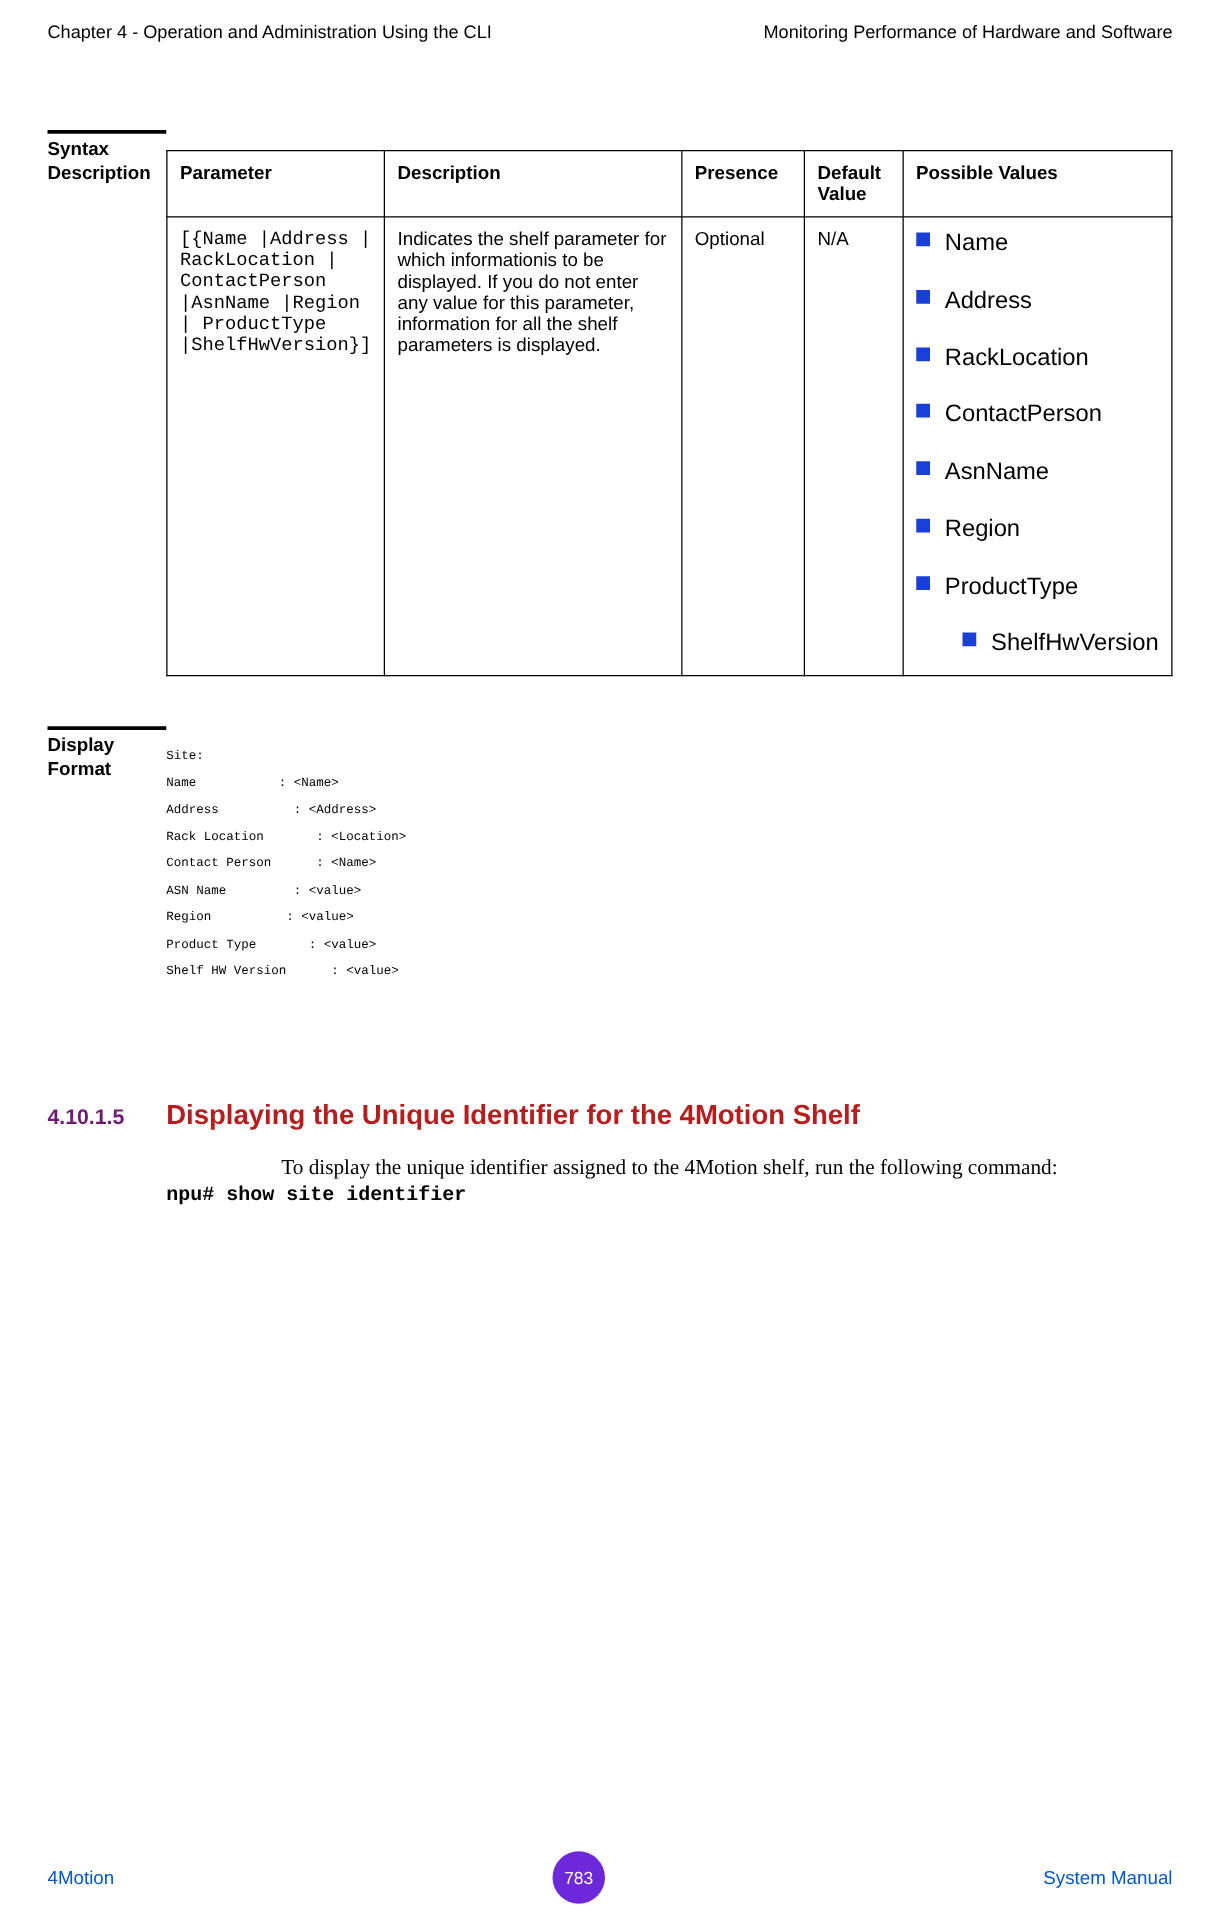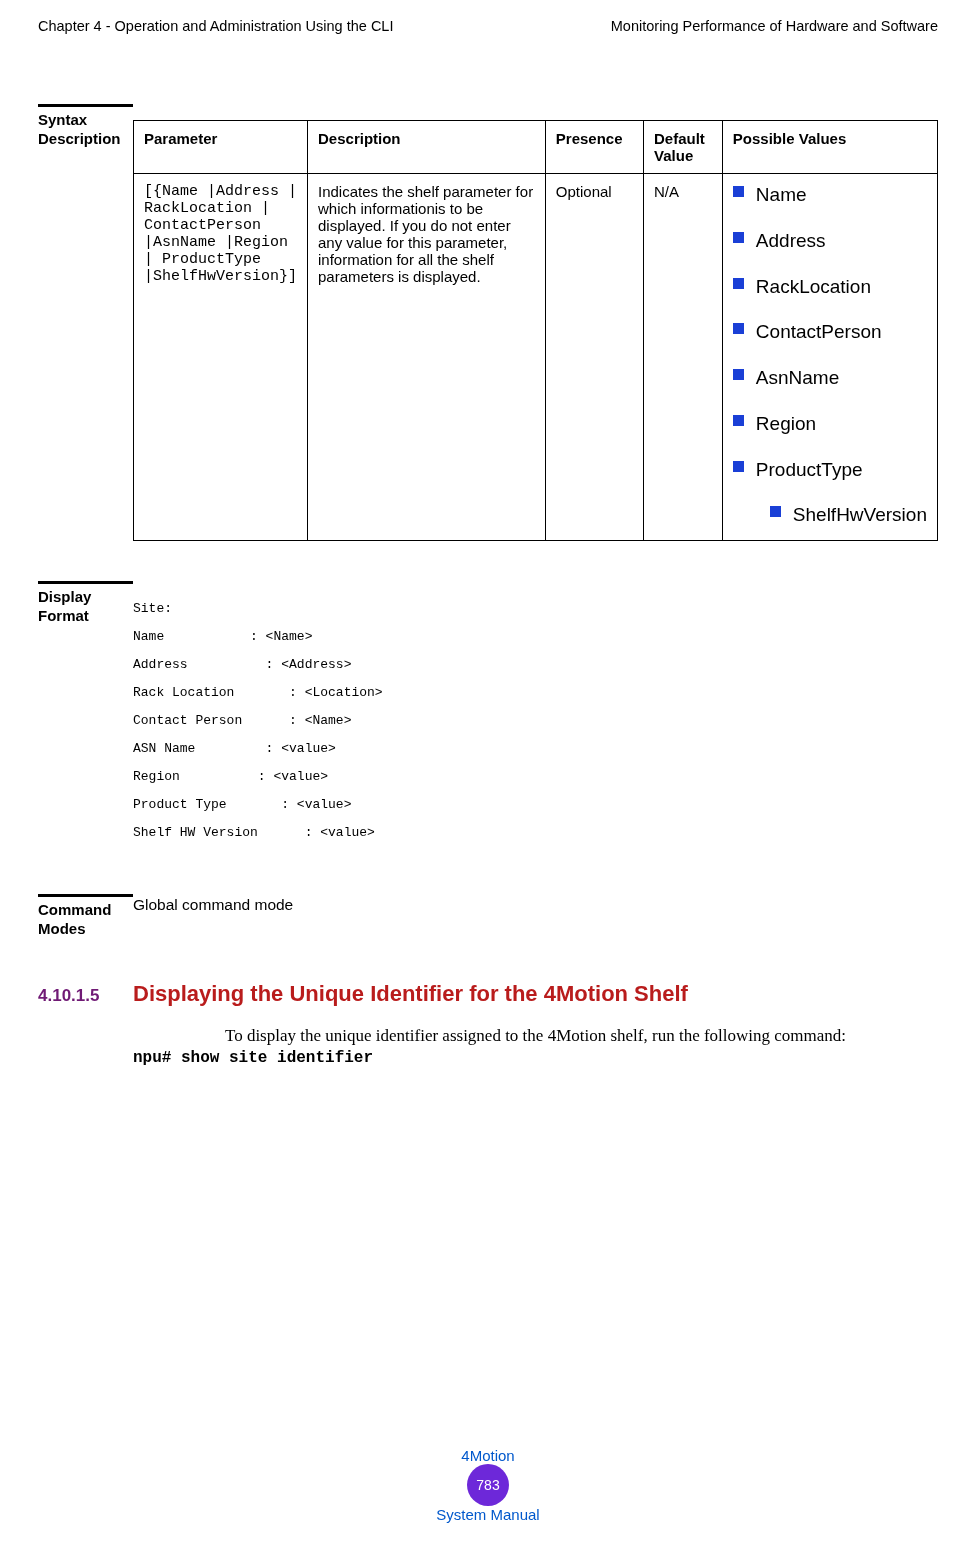--- a/index.html
+++ b/index.html
@@ -65,21 +65,21 @@
   .sq {
     display: inline-block;
     width: 11px; height: 11px;
     background: #1a3fd6;
     margin-right: 12px;
     margin-top: 3px;
     flex-shrink: 0;
   }
   .display-block {
     font-family: "Courier New", Courier, monospace;
-    font-size: 13px;
+    font-size: 10px;
     line-height: 2.15;
     white-space: pre;
   }
   .gap-1 { height: 40px; }
   .gap-2 { height: 48px; }
   .cmd-mode-body { font-size: 15.5px; padding-top: 2px; }
   .h-section {
     display: flex;
     align-items: baseline;
     margin-top: 42px;
@@ -110,21 +110,20 @@
     font-weight: bold;
   }
   .page-footer {
     position: absolute;
     left: 0; right: 0; bottom: 22px;
     display: flex;
     align-items: center;
     justify-content: space-between;
     padding: 0 38px;
     font-size: 15px;
-    flex-direction: column;
   }
   .footer-left { color: #0058cc; }
   .footer-right { color: #0058cc; }
   .page-badge {
     width: 42px; height: 42px;
     border-radius: 50%;
     background: #6d28d9;
     color: #fff;
     display: flex;
     align-items: center;
@@ -215,24 +214,20 @@
 Contact Person      : &lt;Name&gt;
 ASN Name         : &lt;value&gt;
 Region          : &lt;value&gt;
 Product Type       : &lt;value&gt;
 Shelf HW Version      : &lt;value&gt;</div>
     </div>
   </div>
 
   <div class="gap-2"></div>
 
-  <div class="section-row">
-    <div class="section-label">Command Modes</div>
-    <div class="section-body cmd-mode-body">Global command mode</div>
-  </div>
 
   <div class="h-section">
     <div class="h-num">4.10.1.5</div>
     <div class="h-title">Displaying the Unique Identifier for the 4Motion Shelf</div>
   </div>
 
   <p class="body-para">To display the unique identifier assigned to the 4Motion shelf, run the following command:</p>
 
   <div class="cmd-line">npu# show site identifier</div>
 

